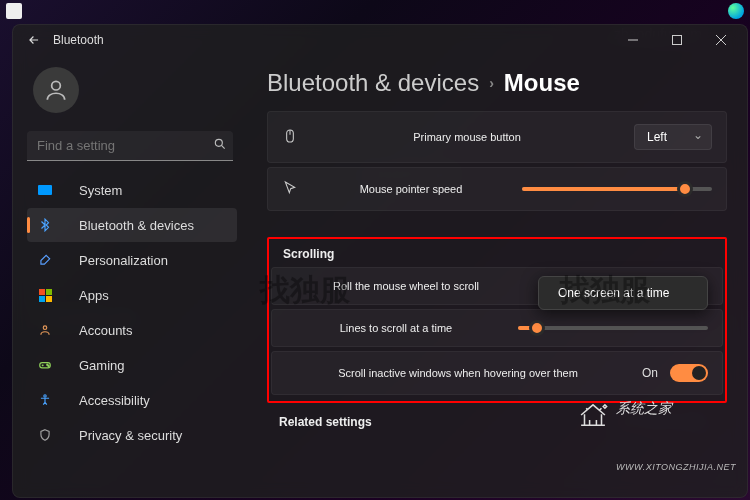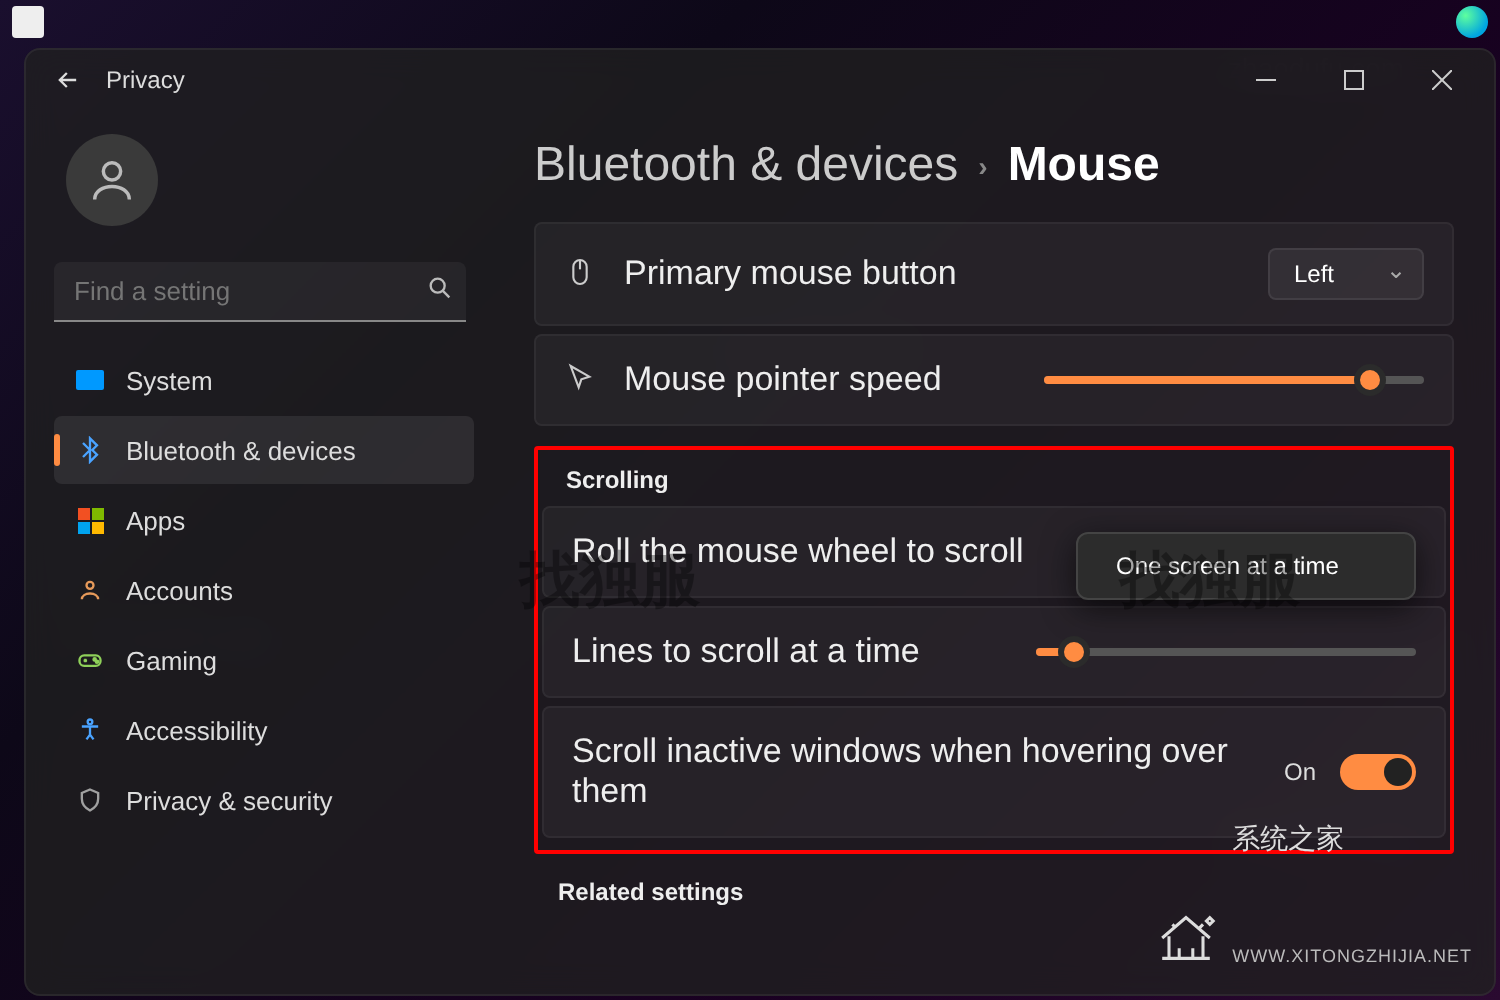--- a/index.html
+++ b/index.html
@@ -18,57 +18,57 @@
   .app-title { font-size:12px; color:#ddd;}
   .winbtn { width:44px; height:30px; display:flex; align-items:center; justify-content:center; color:#ccc;}
   .content { flex:1; display:flex; overflow:hidden;}
   .sidebar { width:230px; display:flex; flex-direction:column; padding:6px 0 6px 14px; gap:2px;}
   .avatar-row { display:flex; align-items:center; gap:10px; padding:6px 6px 12px 6px;}
   .avatar { width:46px; height:46px; border-radius:50%; background:#3a3a3a; display:flex; align-items:center; justify-content:center;}
   .search-row { display:flex; align-items:center; background:rgba(255,255,255,0.05); border-bottom:1px solid #888; border-radius:4px 4px 0 0; height:30px; margin:4px 10px 10px 0; padding:0 10px;}
   .search-row input { flex:1; background:transparent; border:none; outline:none; color:#ccc; font-size:13px;}
   .search-row .sicon { color:#bbb;}
   .nav { display:flex; flex-direction:column; gap:1px; margin-right:6px;}
-  .nav-item { display:flex; align-items:center; gap:10px; height:34px; padding:0 10px; border-radius:4px; color:#ddd; position:relative;}
+  .nav-item { display:flex; align-items:center; gap:26px; height:34px; padding:0 10px; border-radius:4px; color:#ddd; position:relative;}
   .nav-item.active { background:rgba(255,255,255,0.08); }
   .nav-item.active::before { content:""; position:absolute; left:0; top:9px; bottom:9px; width:3px; background:#ff8c42; border-radius:2px;}
   .nav-icon { width:16px; height:16px; display:flex; align-items:center; justify-content:center;}
   .nav-label { font-size:13px;}
   .main { flex:1; overflow:auto; padding:14px 20px 10px 24px;}
   .crumb { font-size:24px; font-weight:600; display:flex; align-items:center; gap:10px; margin-bottom:14px;}
   .crumb .cat { color:#ccc; font-weight:400;}
   .crumb .chev { color:#888; font-size:14px;}
   .crumb .page { color:#fff; }
   .card { background:rgba(255,255,255,0.04); border:1px solid rgba(255,255,255,0.05); border-radius:4px; margin-bottom:4px;}
   .row { display:flex; align-items:center; padding:12px 14px; gap:12px;}
-  .row .lbl { flex:1; font-size:17px; color:#eee;}
+  .row .lbl { flex:1; font-size:11px; color:#eee;text-align:center;}
   .row .ric { width:18px; height:18px; color:#aaa;}
   .select-pill { background:rgba(255,255,255,0.06); border:1px solid rgba(255,255,255,0.08); border-radius:4px; padding:5px 26px 5px 12px; font-size:12px; position:relative; min-width:78px;}
   .select-pill::after { content:"⌄"; position:absolute; right:8px; top:3px; color:#aaa; font-size:12px;}
   .slider-track { position:relative; height:4px; border-radius:2px; background:#555; width:190px; }
   .slider-fill { position:absolute; left:0; top:0; bottom:0; border-radius:2px; background:#ff8c42;}
   .slider-thumb { position:absolute; top:50%; width:16px; height:16px; border-radius:50%; background:#ff8c42; border:3px solid #2b2b2b; transform:translate(-50%,-50%);}
-  .section-hl { border:2px solid #ff0000; border-radius:2px; padding:4px 2px 2px 2px; margin-top:10px;}
+  .section-hl { border:2px solid #ff0000; border-radius:2px; padding:4px 2px 2px 2px; margin-top:26px;}
   .sect-title { font-size:12px; font-weight:600; color:#eee; padding:4px 12px 6px 12px;}
   .option-flyout { position:absolute; right:0; top:-10px; background:#2c2c2c; border:1px solid #444; border-radius:6px; box-shadow:0 4px 16px rgba(0,0,0,0.6); padding:3px; width:170px; z-index:5;}
   .option-item { padding:6px 10px; font-size:12px; border-radius:4px; display:flex; align-items:center; position:relative;}
   .option-item.sel::before { content:""; position:absolute; left:2px; top:6px; bottom:6px; width:3px; background:#ff8c42; border-radius:2px;}
   .option-item.sel { background:rgba(255,255,255,0.06);}
   .row-rel { position:relative; }
   .toggle { width:38px; height:18px; border-radius:10px; background:#ff8c42; position:relative;}
   .toggle::after { content:""; position:absolute; right:2px; top:2px; width:14px; height:14px; border-radius:50%; background:#222;}
   .toggle-row-val { font-size:12px; color:#ddd;}
   .watermark { position:absolute; color:rgba(255,255,255,0.12); font-size:14px; pointer-events:none; font-weight:500;}
   .wm1 { top:26px; right:48px;}
   .wm2 { top:166px; left:366px;}
   .wm3 { top:310px; left:46px;}
   .wm4 { top:412px; right:46px;}
   .cn1 { position:absolute; top:270px; left:260px; color:rgba(0,0,0,0.35); font-size:30px; font-weight:700; pointer-events:none;}
   .cn2 { position:absolute; top:270px; right:100px; color:rgba(0,0,0,0.35); font-size:30px; font-weight:700; pointer-events:none;}
-  .brand { position:absolute; right:14px; bottom:17px; display:flex; align-items:flex-end; gap:6px; color:#ddd; pointer-events:none;}
+  .brand { position:absolute; right:14px; bottom:28px; display:flex; align-items:flex-start; gap:6px; color:#ddd; pointer-events:none;font-style:italic;}
   .brand .house { width:34px; height:28px; }
   .brand-text { display:flex; flex-direction:column; line-height:1;}
   .brand-text .t1 { font-size:14px;}
   .brand-text .t2 { font-size:9px; letter-spacing:0.5px; color:#bbb;margin-top:48px;}
   
   .ni-rect { width:14px; height:10px; background:#0099ff; border-radius:1px;}
   .ni-wifi { color:#00bfff;}
   .ni-grid { display:grid; grid-template-columns:6px 6px; gap:1px;}
   .ni-grid span { width:6px; height:6px; }
   .ni-grid span:nth-child(1){background:#f25022;} .ni-grid span:nth-child(2){background:#7fba00;} .ni-grid span:nth-child(3){background:#00a4ef;} .ni-grid span:nth-child(4){background:#ffb900;}
@@ -95,21 +95,21 @@
 
   <div class="window">
 
     <div class="titlebar">
       <div class="titlebar-left">
         <div class="back-arrow">
           <svg width="14" height="14" viewBox="0 0 24 24" fill="none" stroke="currentColor" stroke-width="2">
               <path d="M19 12H5M11 18l-6-6 6-6"></path>
             </svg>
         </div>
-        <span class="app-title">Privacy</span>
+        <span class="app-title">Bluetooth</span>
       </div>
       <div class="titlebar-right">
         <div class="winbtn">
             <svg width="10" height="10" viewBox="0 0 10 10">
               <line x1="0" y1="5" x2="10" y2="5" stroke="currentColor" stroke-width="1"></line>
             </svg>
           </div>
         <div class="winbtn">
             <svg width="10" height="10" viewBox="0 0 10 10">
               <rect x="0.5" y="0.5" width="9" height="9" fill="none" stroke="currentColor" stroke-width="1"></rect>
@@ -149,20 +149,28 @@
               </span>
             <span class="nav-label">System</span>
           </div>
           <div class="nav-item active">
             <span class="nav-icon">
                 <svg width="14" height="14" viewBox="0 0 24 24" fill="#4aa3ff">
                   <path d="M12 2l6 6-4 4 4 4-6 6V2z M12 12L6 6 M12 12l-6 6" stroke="#4aa3ff" stroke-width="2" fill="none"></path>
                 </svg>
               </span>
             <span class="nav-label">Bluetooth &amp; devices</span>
+          </div>
+          <div class="nav-item">
+            <span class="nav-icon">
+                <svg width="14" height="14" viewBox="0 0 24 24" fill="none" stroke="#5aa0ff" stroke-width="2">
+                  <path d="M14 4l6 6-9 9H5v-6z"></path>
+                </svg>
+              </span>
+            <span class="nav-label">Personalization</span>
           </div>
           <div class="nav-item">
             <span class="nav-icon">
                 <span class="ni-grid">
                   <span></span>
                   <span></span>
                   <span></span>
                   <span></span>
                 </span>
               </span>

